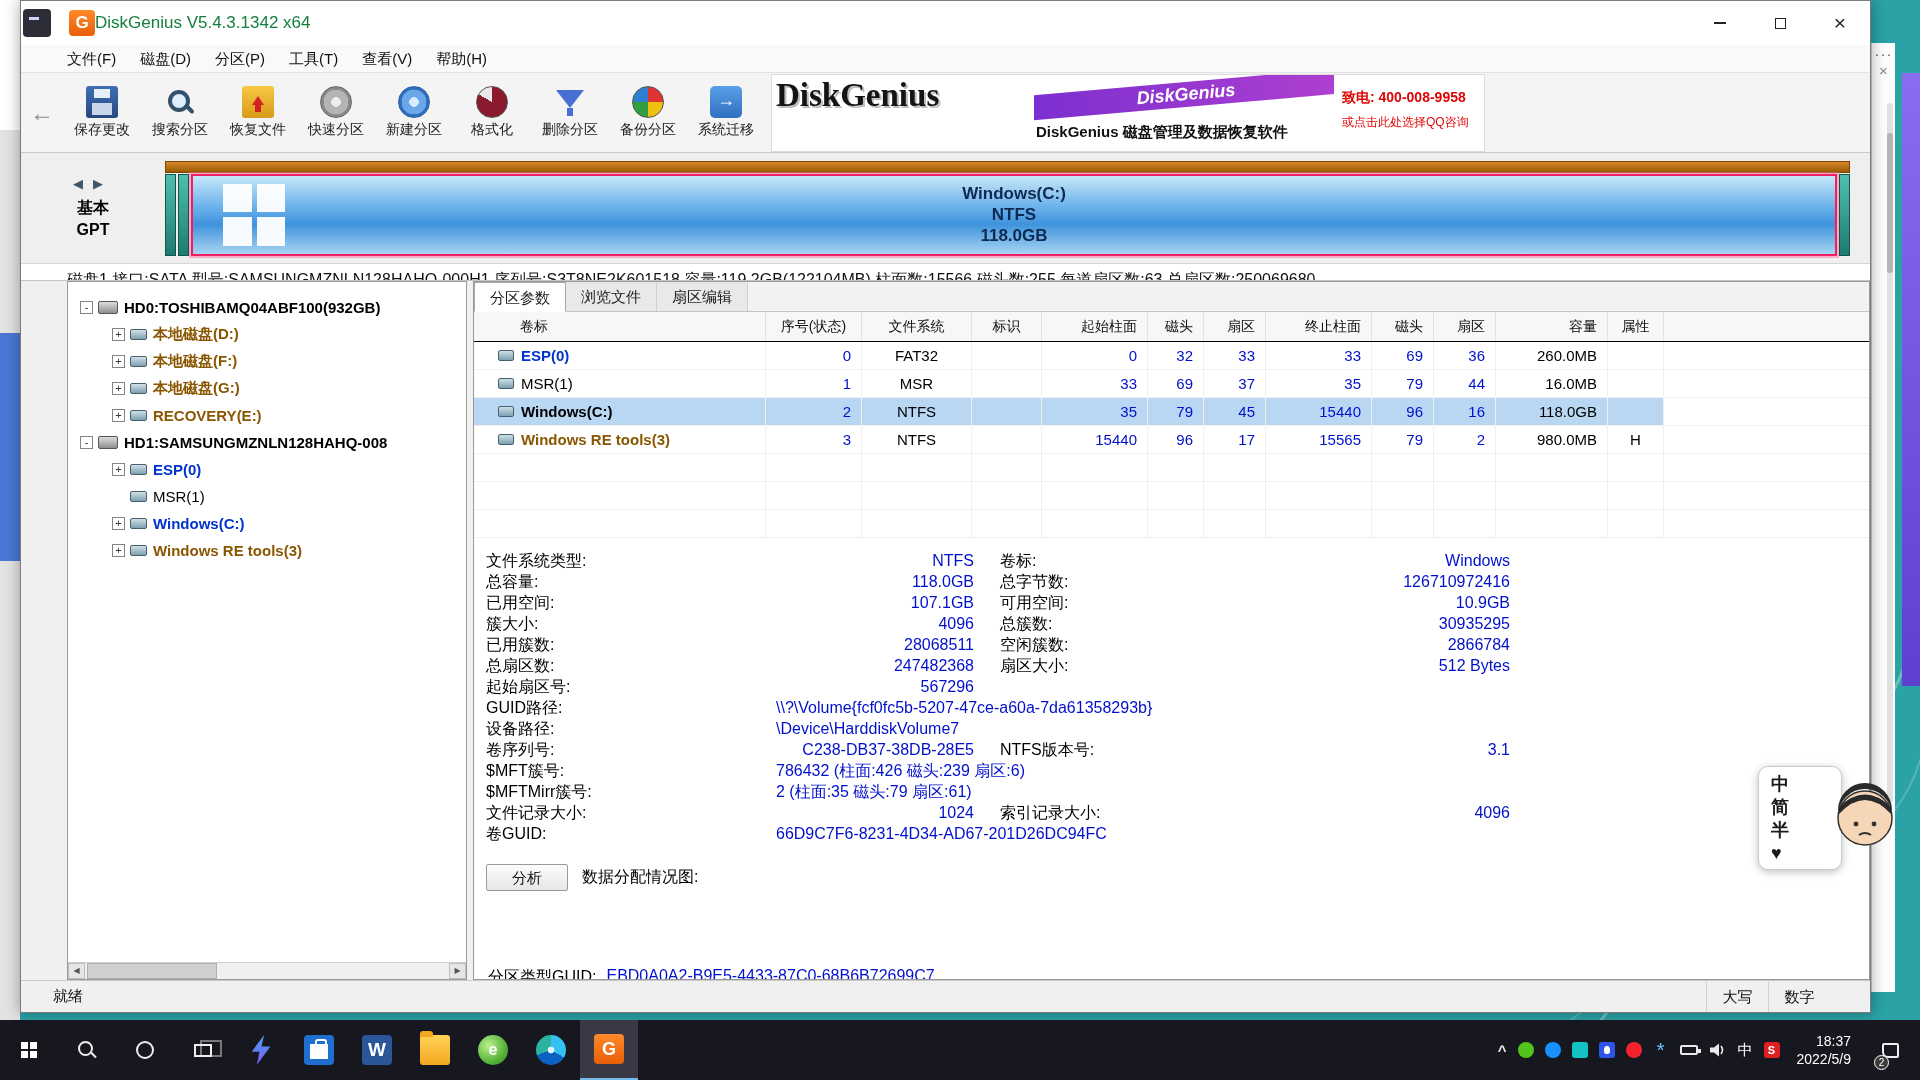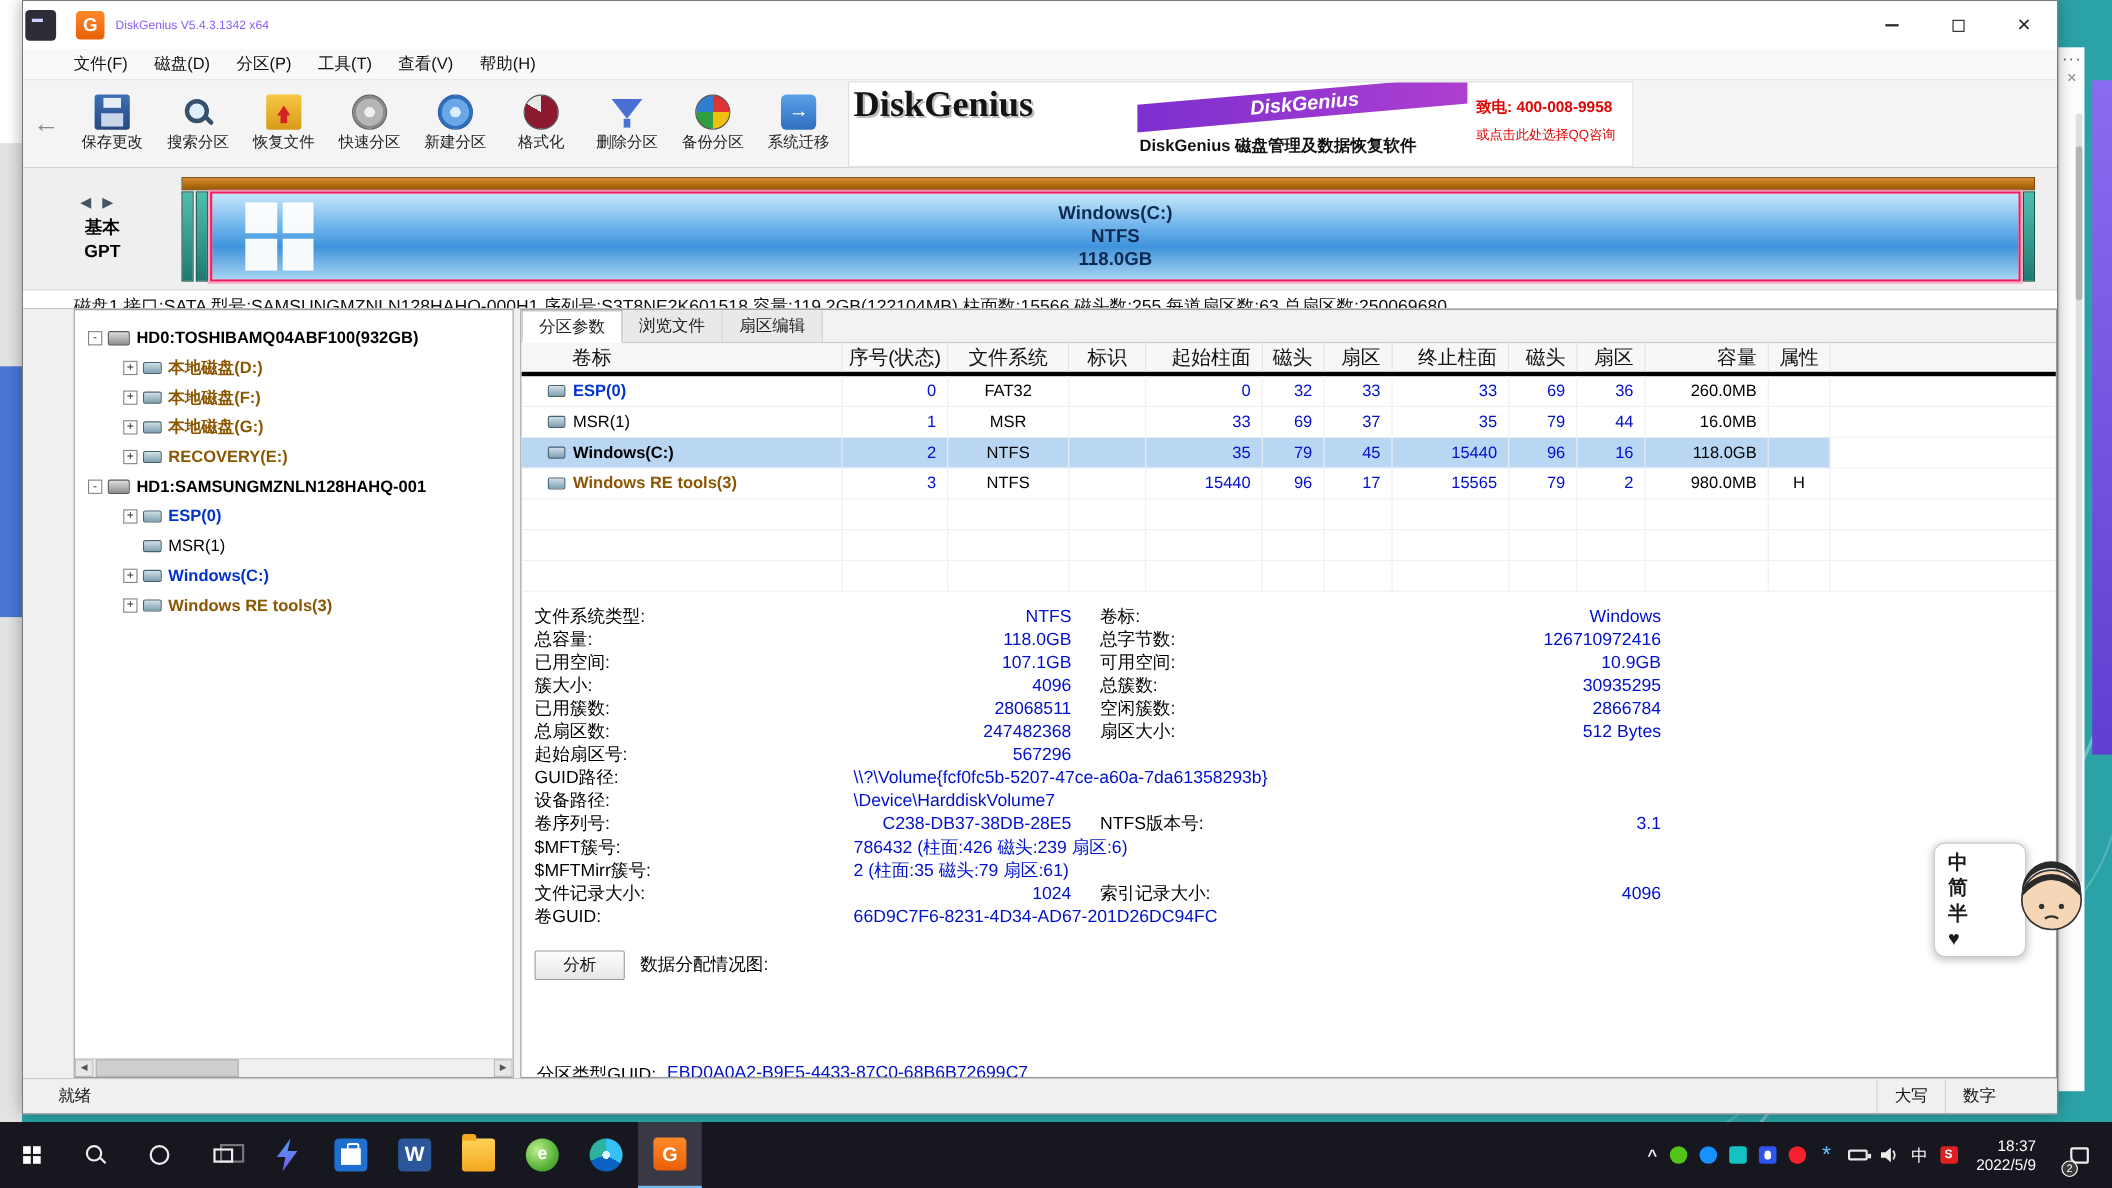--- a/index.html
+++ b/index.html
@@ -18,21 +18,21 @@
   .bg-right-strip .scroll-thumb { position:absolute; right:2px; top:90px; width:6px; height:140px; background:#b5b5b5; border-radius:3px; }
   .purple-strip { position:absolute; left:1902px; top:73px; width:18px; height:613px; background:linear-gradient(180deg,#8a6cf0,#5f3fd0); }
 
   
   .window { position:absolute; left:20px; top:0; width:1851px; height:1013px; background:#f0f0f0; border:1px solid #7a7a7a; box-shadow:0 0 14px rgba(0,0,0,.35); display:flex; flex-direction:column; }
 
   .titlebar { height:44px; background:#fff; display:flex; align-items:center; flex:none; }
   .bg-win-icon { width:28px; height:28px; margin-left:2px; background:#2d2d38; border-radius:4px; position:relative; }
   .bg-win-icon::after { content:""; position:absolute; left:6px; top:8px; width:10px; height:3px; background:#cfd4ff; }
   .dg-logo { width:26px; height:26px; margin-left:18px; background:linear-gradient(#ff8a2a,#e85f07); border-radius:4px; color:#fff; font-weight:bold; font-size:17px; text-align:center; line-height:26px; }
-  .title-text { margin-left:10px; font-size:11px; color:#8b5cf6; }
+  .title-text { font-size:17px; color:#15803d; }
   .win-controls { margin-left:auto; display:flex; height:100%; }
   .wc { width:60px; height:100%; display:flex; align-items:center; justify-content:center; color:#222; }
   .wc .min-bar { width:12px; height:2px; background:#222; }
   .wc .max-box { width:11px; height:11px; border:1.5px solid #222; }
   .wc.close { font-size:21px; }
 
   .menubar { height:28px; background:#f9f9f9; display:flex; align-items:center; padding-left:36px; gap:4px; font-size:15px; color:#111; border-bottom:1px solid #e3e3e3; flex:none; }
   .menu-item { padding:0 10px; line-height:26px; }
 
   .toolbar { height:80px; background:#f4f4f4; border-bottom:1px solid #c9c9c9; display:flex; align-items:center; flex:none; }
@@ -109,21 +109,21 @@
   .hs-sp { flex:1; }
 
   .vdiv { width:6px; background:#f0f0f0; flex:none; }
   .main-panel { flex:1; background:#fff; border:1px solid #9a9a9a; position:relative; overflow:hidden; display:flex; flex-direction:column; }
 
   .tabs { display:flex; background:#f2f2f2; border-bottom:1px solid #c3c3c3; height:30px; flex:none; }
   .tab { padding:0 15px; line-height:29px; font-size:15px; color:#222; background:#e9e9e9; border-right:1px solid #d0d0d0; }
   .tab.active { background:#fff; border:1px solid #a8a8a8; border-bottom:1px solid #fff; margin-bottom:-1px; }
 
   .tgrid { display:grid; grid-template-columns:292px 96px 110px 70px 106px 56px 62px 106px 62px 62px 112px 56px 1fr; align-items:stretch; }
-  .thead { height:30px; background:#f7f7f7; border-bottom:4px solid #000000; font-size:18px; color:#111; flex:none; }
+  .thead { height:30px; background:#f7f7f7; border-bottom:1px solid #000000; font-size:14px; color:#111; flex:none; }
   .thead div { display:flex; align-items:center; justify-content:center; border-right:1px solid #e2e2e2; white-space:nowrap; overflow:hidden; }
   .thead div:nth-of-type(1) { justify-content:flex-start; padding-left:46px; }
   .thead div:nth-of-type(5),.thead div:nth-of-type(6),.thead div:nth-of-type(7),.thead div:nth-of-type(8),
   .thead div:nth-of-type(9),.thead div:nth-of-type(10),.thead div:nth-of-type(11) { justify-content:flex-end; padding-right:10px; }
   .trow { height:28px; border-bottom:1px solid #f0f0f0; font-size:15px; }
   .td { display:flex; align-items:center; border-right:1px solid #efefef; white-space:nowrap; overflow:hidden; }
   .td.cf { border-right:none; }
   .td.ar { justify-content:flex-end; padding-right:10px; }
   .td.ac { justify-content:center; }
   .td.c0 { padding-left:24px; gap:7px; }
@@ -371,21 +371,21 @@
 
           <div class="titem lvl1 c-brown">
             <span class="exp">+</span>
             <span class="nicon part"></span>
             <span class="tlabel">RECOVERY(E:)</span>
           </div>
 
           <div class="titem lvl0 c-black">
             <span class="exp">-</span>
             <span class="nicon disk"></span>
-            <span class="tlabel">HD1:SAMSUNGMZNLN128HAHQ-001</span>
+            <span class="tlabel">HD1:SAMSUNGMZNLN128HAHQ-008</span>
           </div>
 
           <div class="titem lvl1 c-blue">
             <span class="exp">+</span>
             <span class="nicon part"></span>
             <span class="tlabel">ESP(0)</span>
           </div>
 
           <div class="titem lvl1 c-plain">
             <span class="exp"></span>

